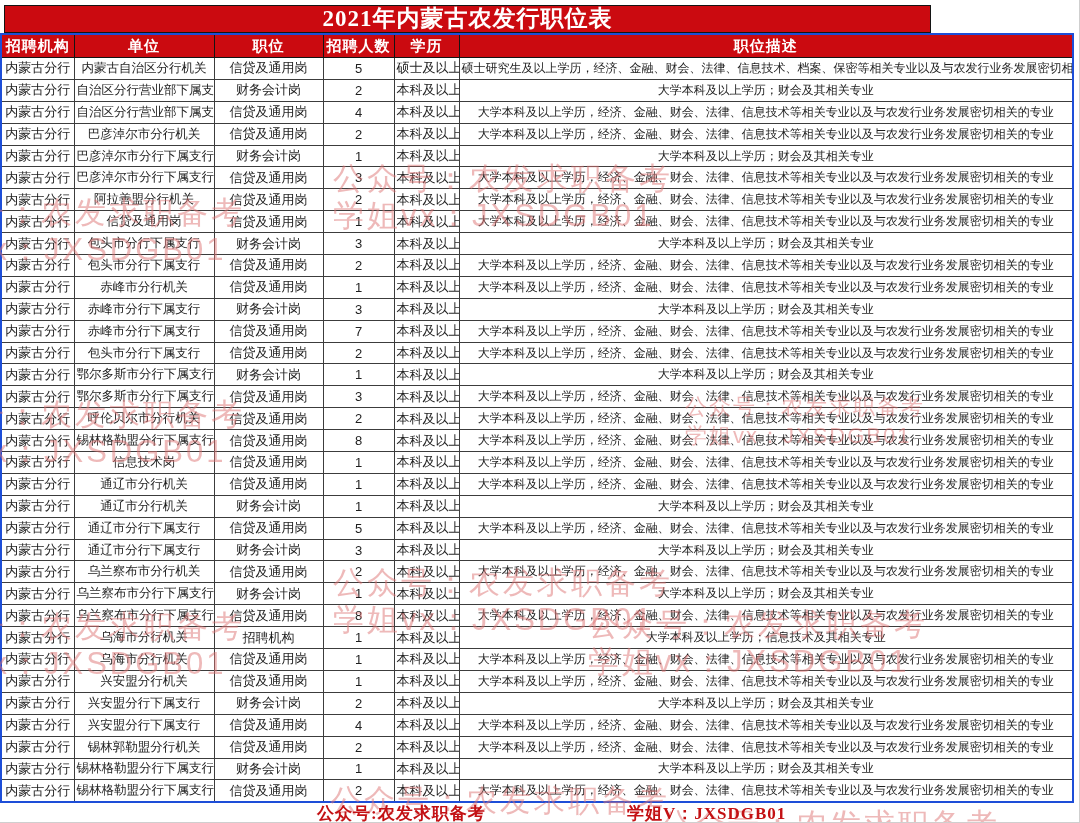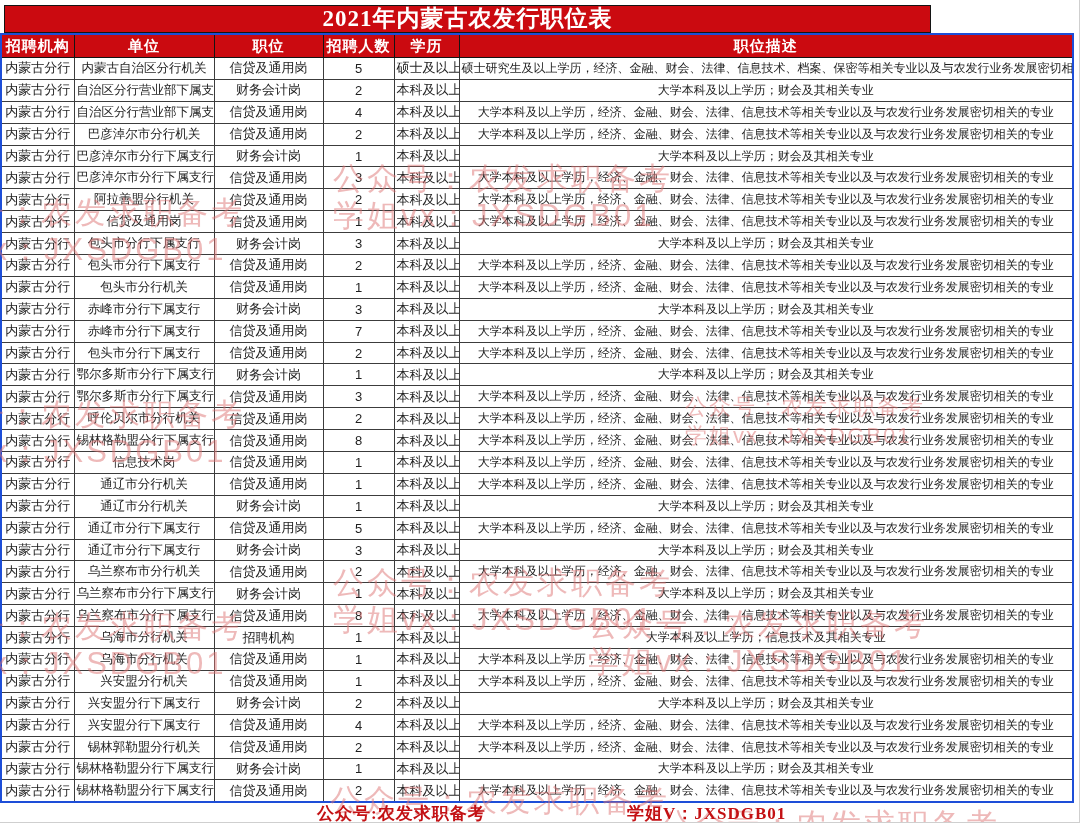--- a/index.html
+++ b/index.html
@@ -171,21 +171,21 @@
         <tr>
           <td class="cell-agency">内蒙古分行</td>
           <td class="cell-unit">包头市分行下属支行</td>
           <td class="cell-position">信贷及通用岗</td>
           <td class="cell-count">2</td>
           <td class="cell-education">本科及以上</td>
           <td class="cell-description">大学本科及以上学历，经济、金融、财会、法律、信息技术等相关专业以及与农发行业务发展密切相关的专业</td>
         </tr>
         <tr>
           <td class="cell-agency">内蒙古分行</td>
-          <td class="cell-unit">包头市分行机关</td>
+          <td class="cell-unit">赤峰市分行机关</td>
           <td class="cell-position">信贷及通用岗</td>
           <td class="cell-count">1</td>
           <td class="cell-education">本科及以上</td>
           <td class="cell-description">大学本科及以上学历，经济、金融、财会、法律、信息技术等相关专业以及与农发行业务发展密切相关的专业</td>
         </tr>
         <tr>
           <td class="cell-agency">内蒙古分行</td>
           <td class="cell-unit">赤峰市分行下属支行</td>
           <td class="cell-position">财务会计岗</td>
           <td class="cell-count">3</td>

